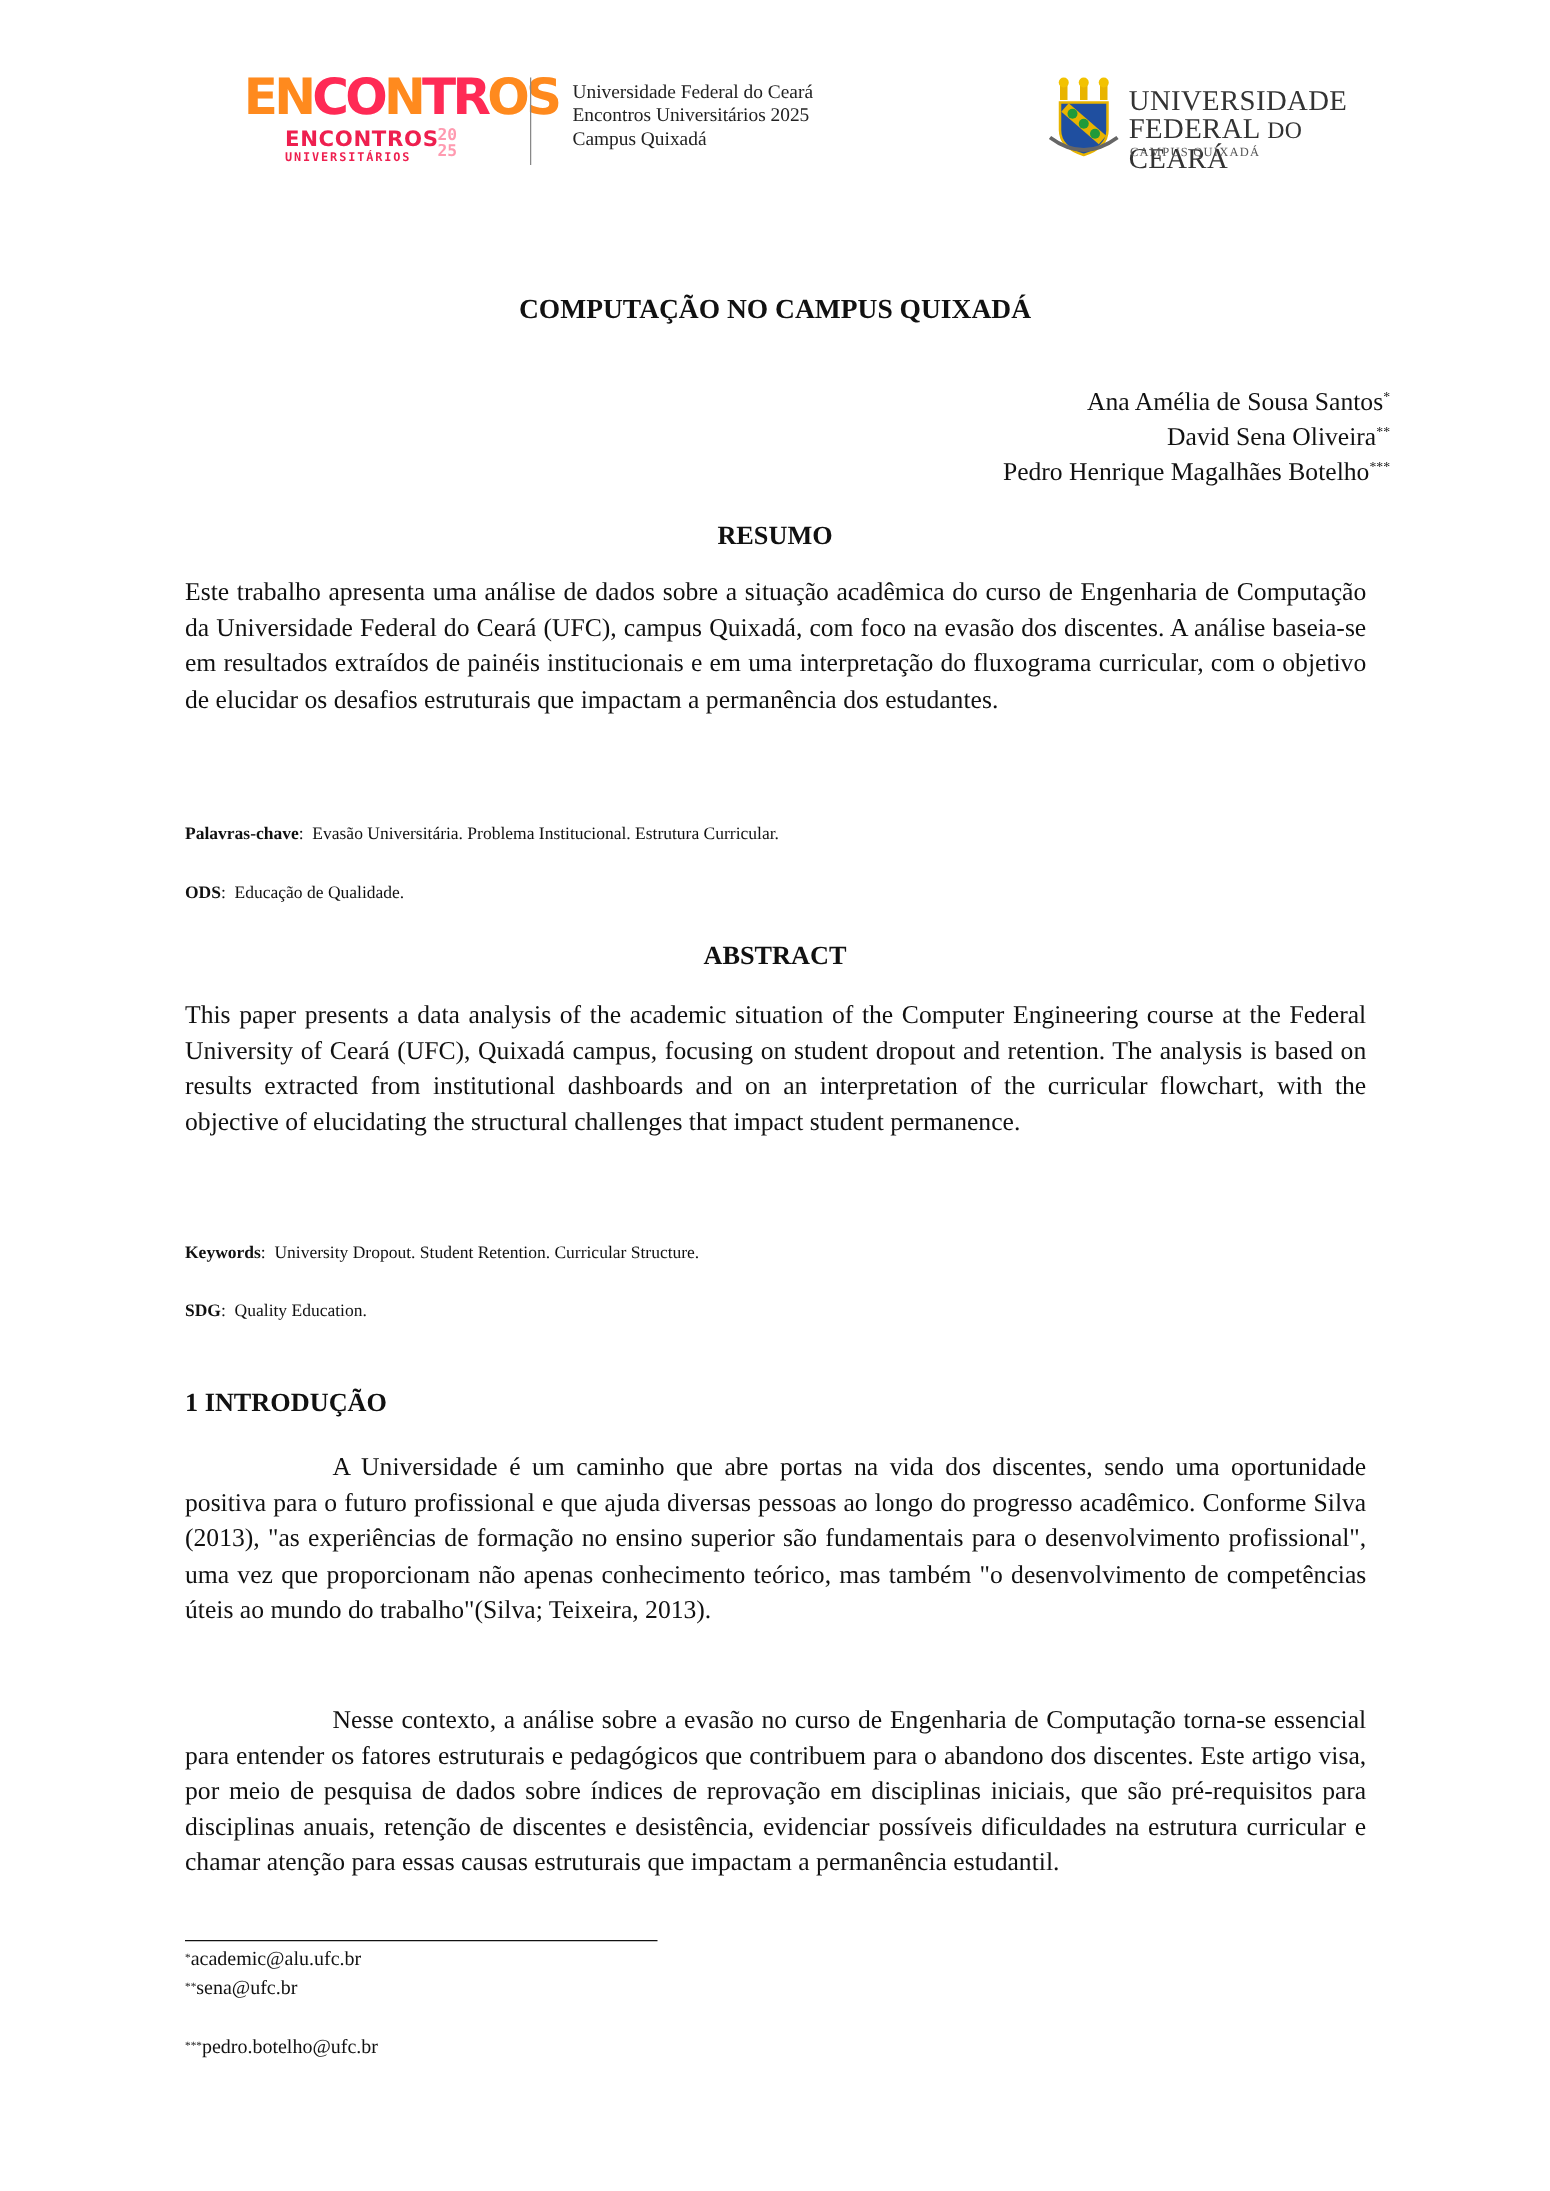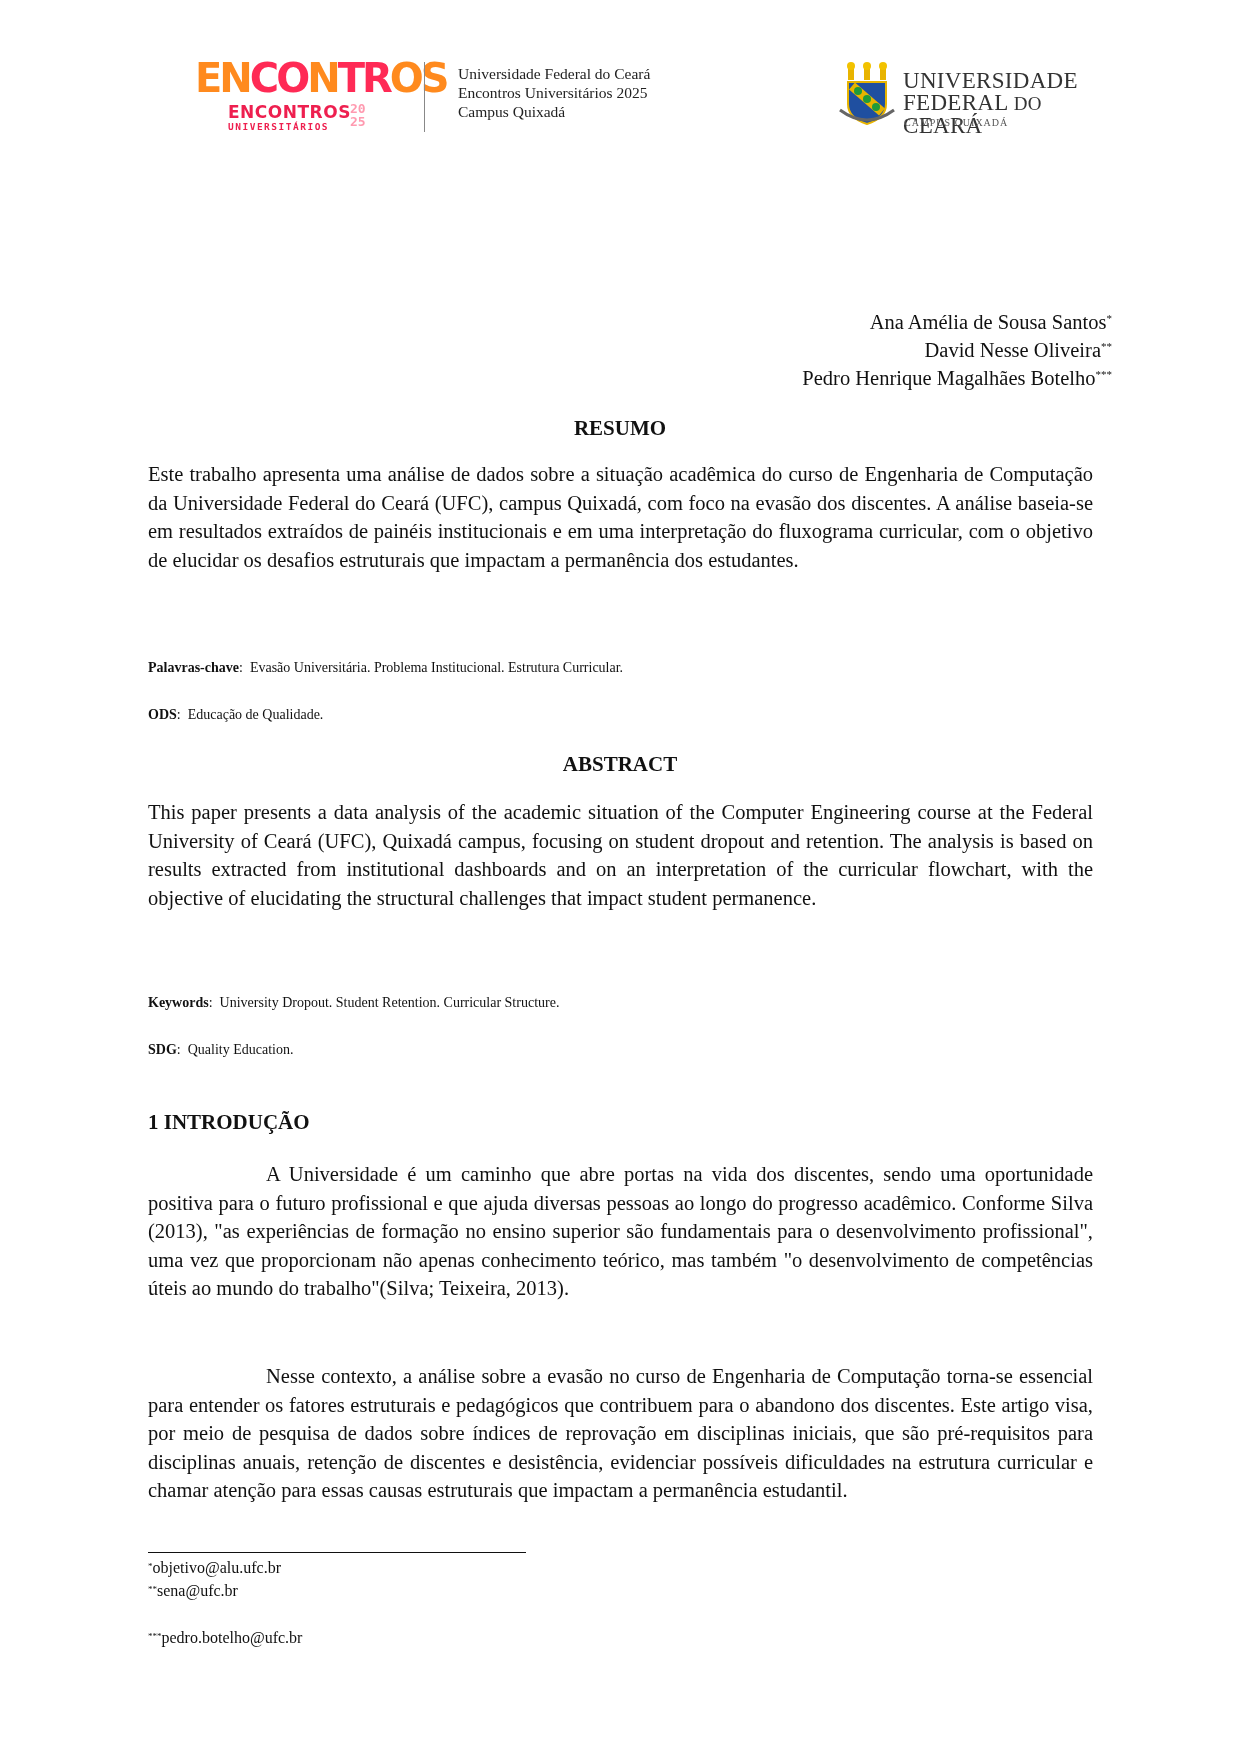--- a/index.html
+++ b/index.html
@@ -92,25 +92,26 @@
     <path d="M2 50 Q29 70 56 50" fill="none" stroke="#666" stroke-width="3"></path>
   </svg>
   <div class="ufc-name">
     <div>UNIVERSIDADE</div>
     <div><span>FEDERAL </span><small>DO </small><span>CEARÁ</span></div>
   </div>
   <div class="ufc-campus">CAMPUS QUIXADÁ</div>
 </div>
 
 <div class="abs title">
+  <div>COMPUTAÇÃO NO CAMPUS QUIXADÁ</div>
 </div>
 
 <div class="abs authors">
   <div><span>Ana Amélia de Sousa Santos</span><sup>*</sup></div>
-  <div><span>David Nesse Oliveira</span><sup>**</sup></div>
+  <div><span>David Sena Oliveira</span><sup>**</sup></div>
   <div><span>Pedro Henrique Magalhães Botelho</span><sup>***</sup></div>
 </div>
 
 <div class="abs sec-head" style="top:416px;">RESUMO</div>
 <div class="abs para" style="top:460px;">Este trabalho apresenta uma análise de dados sobre a situação acadêmica do curso de Engenharia de Computação da Universidade Federal do Ceará (UFC), campus Quixadá, com foco na evasão dos discentes. A análise baseia-se em resultados extraídos de painéis institucionais e em uma interpretação do fluxograma curricular, com o objetivo de elucidar os desafios estruturais que impactam a permanência dos estudantes.</div>
 
 <div class="abs kw" style="top:660px;">
   <b>Palavras-chave</b>:&nbsp; <span>Evasão Universitária. Problema Institucional. Estrutura Curricular.</span>
 </div>
 <div class="abs kw" style="top:707px;">
@@ -125,15 +126,15 @@
 </div>
 <div class="abs kw" style="top:1042px;text-align:center;">
   <b>SDG</b>:&nbsp; <span>Quality Education.</span>
 </div>
 
 <div class="abs h1" style="top:1110px;">1  INTRODUÇÃO</div>
 <div class="abs para indent" style="top:1160px;">A Universidade é um caminho que abre portas na vida dos discentes, sendo uma oportunidade positiva para o futuro profissional e que ajuda diversas pessoas ao longo do progresso acadêmico.  Conforme Silva (2013), "as experiências de formação no ensino superior são fundamentais para o desenvolvimento profissional", uma vez que proporcionam não apenas conhecimento teórico, mas também "o desenvolvimento de competências úteis ao mundo do trabalho"(Silva; Teixeira, 2013).</div>
 <div class="abs para indent" style="top:1362px;">Nesse contexto, a análise sobre a evasão no curso de Engenharia de Computação torna-se essencial para entender os fatores estruturais e pedagógicos que contribuem para o abandono dos discentes.  Este artigo visa, por meio de pesquisa de dados sobre índices de reprovação em disciplinas iniciais, que são pré-requisitos para disciplinas anuais, retenção de discentes e desistência, evidenciar possíveis dificuldades na estrutura curricular e chamar atenção para essas causas estruturais que impactam a permanência estudantil.</div>
 
 <div class="abs fn-rule"></div>
-<div class="abs fn" style="top:1558px;"><sup>*</sup><span>objetivo@alu.ufc.br</span></div>
+<div class="abs fn" style="top:1558px;"><sup>*</sup><span>academic@alu.ufc.br</span></div>
 <div class="abs fn" style="top:1581px;"><sup>**</sup><span>sena@ufc.br</span></div>
 <div class="abs fn" style="top:1628px;"><sup>***</sup><span>pedro.botelho@ufc.br</span></div>
 
 </body></html>

